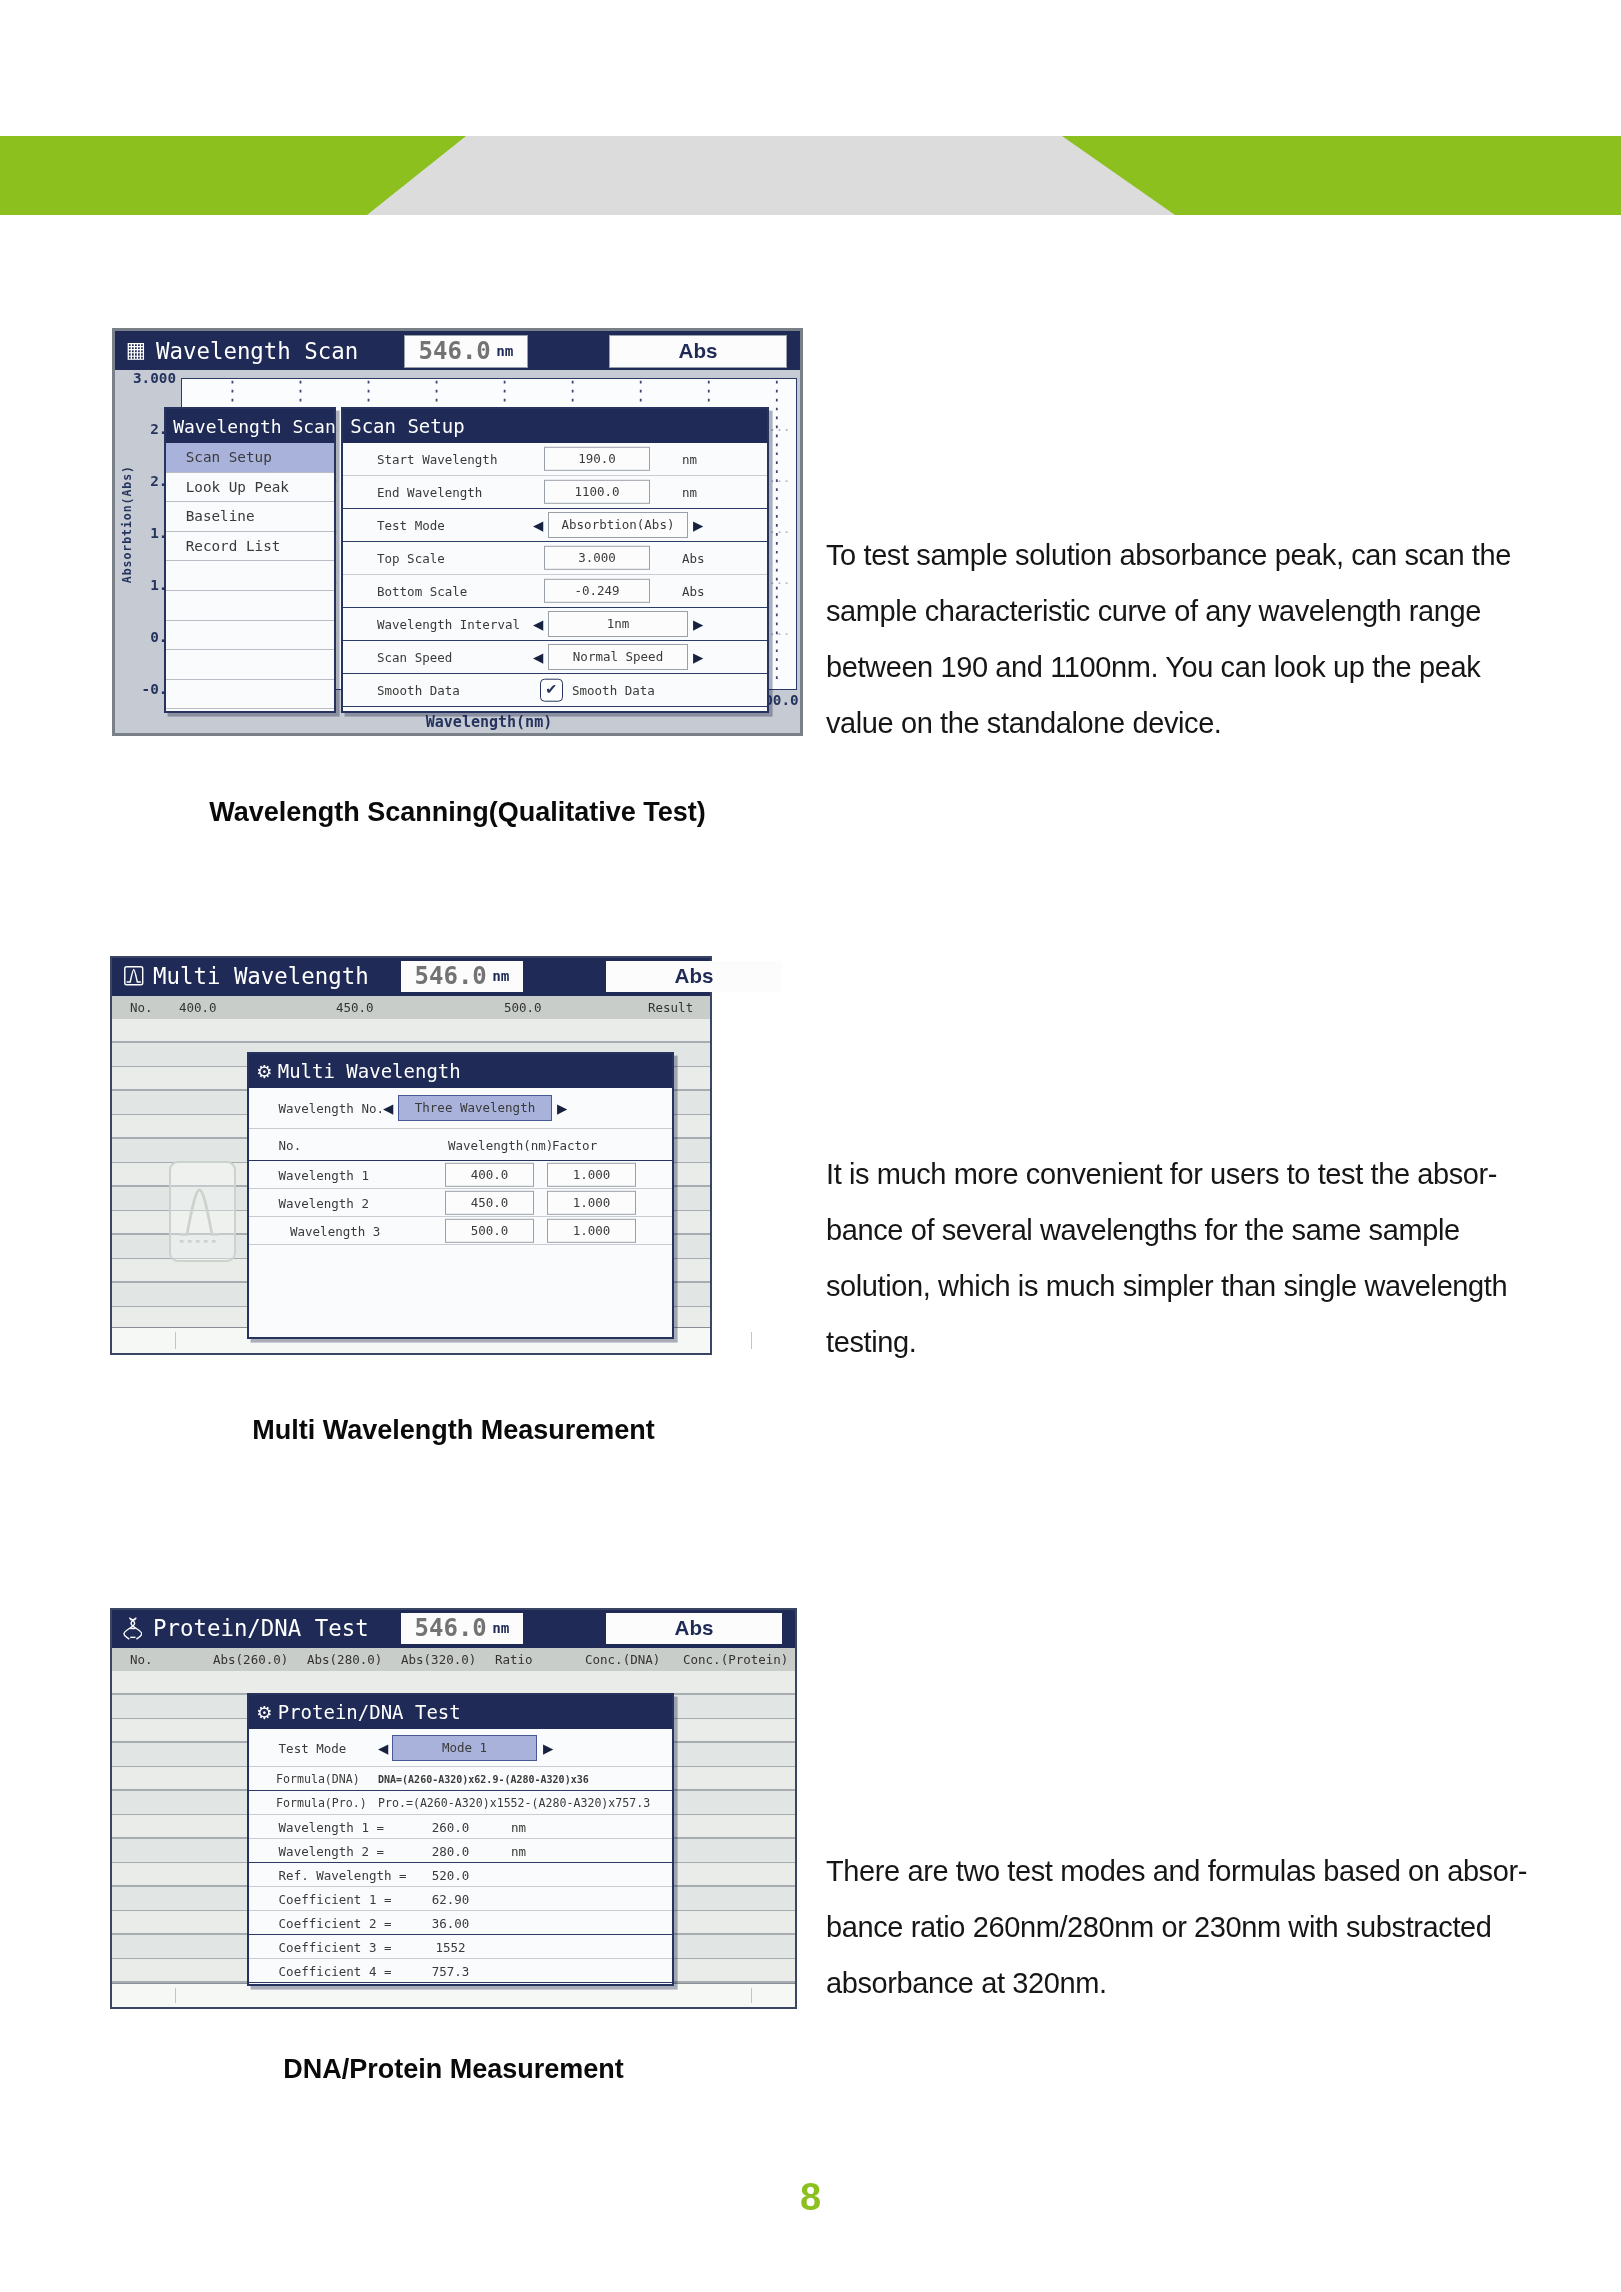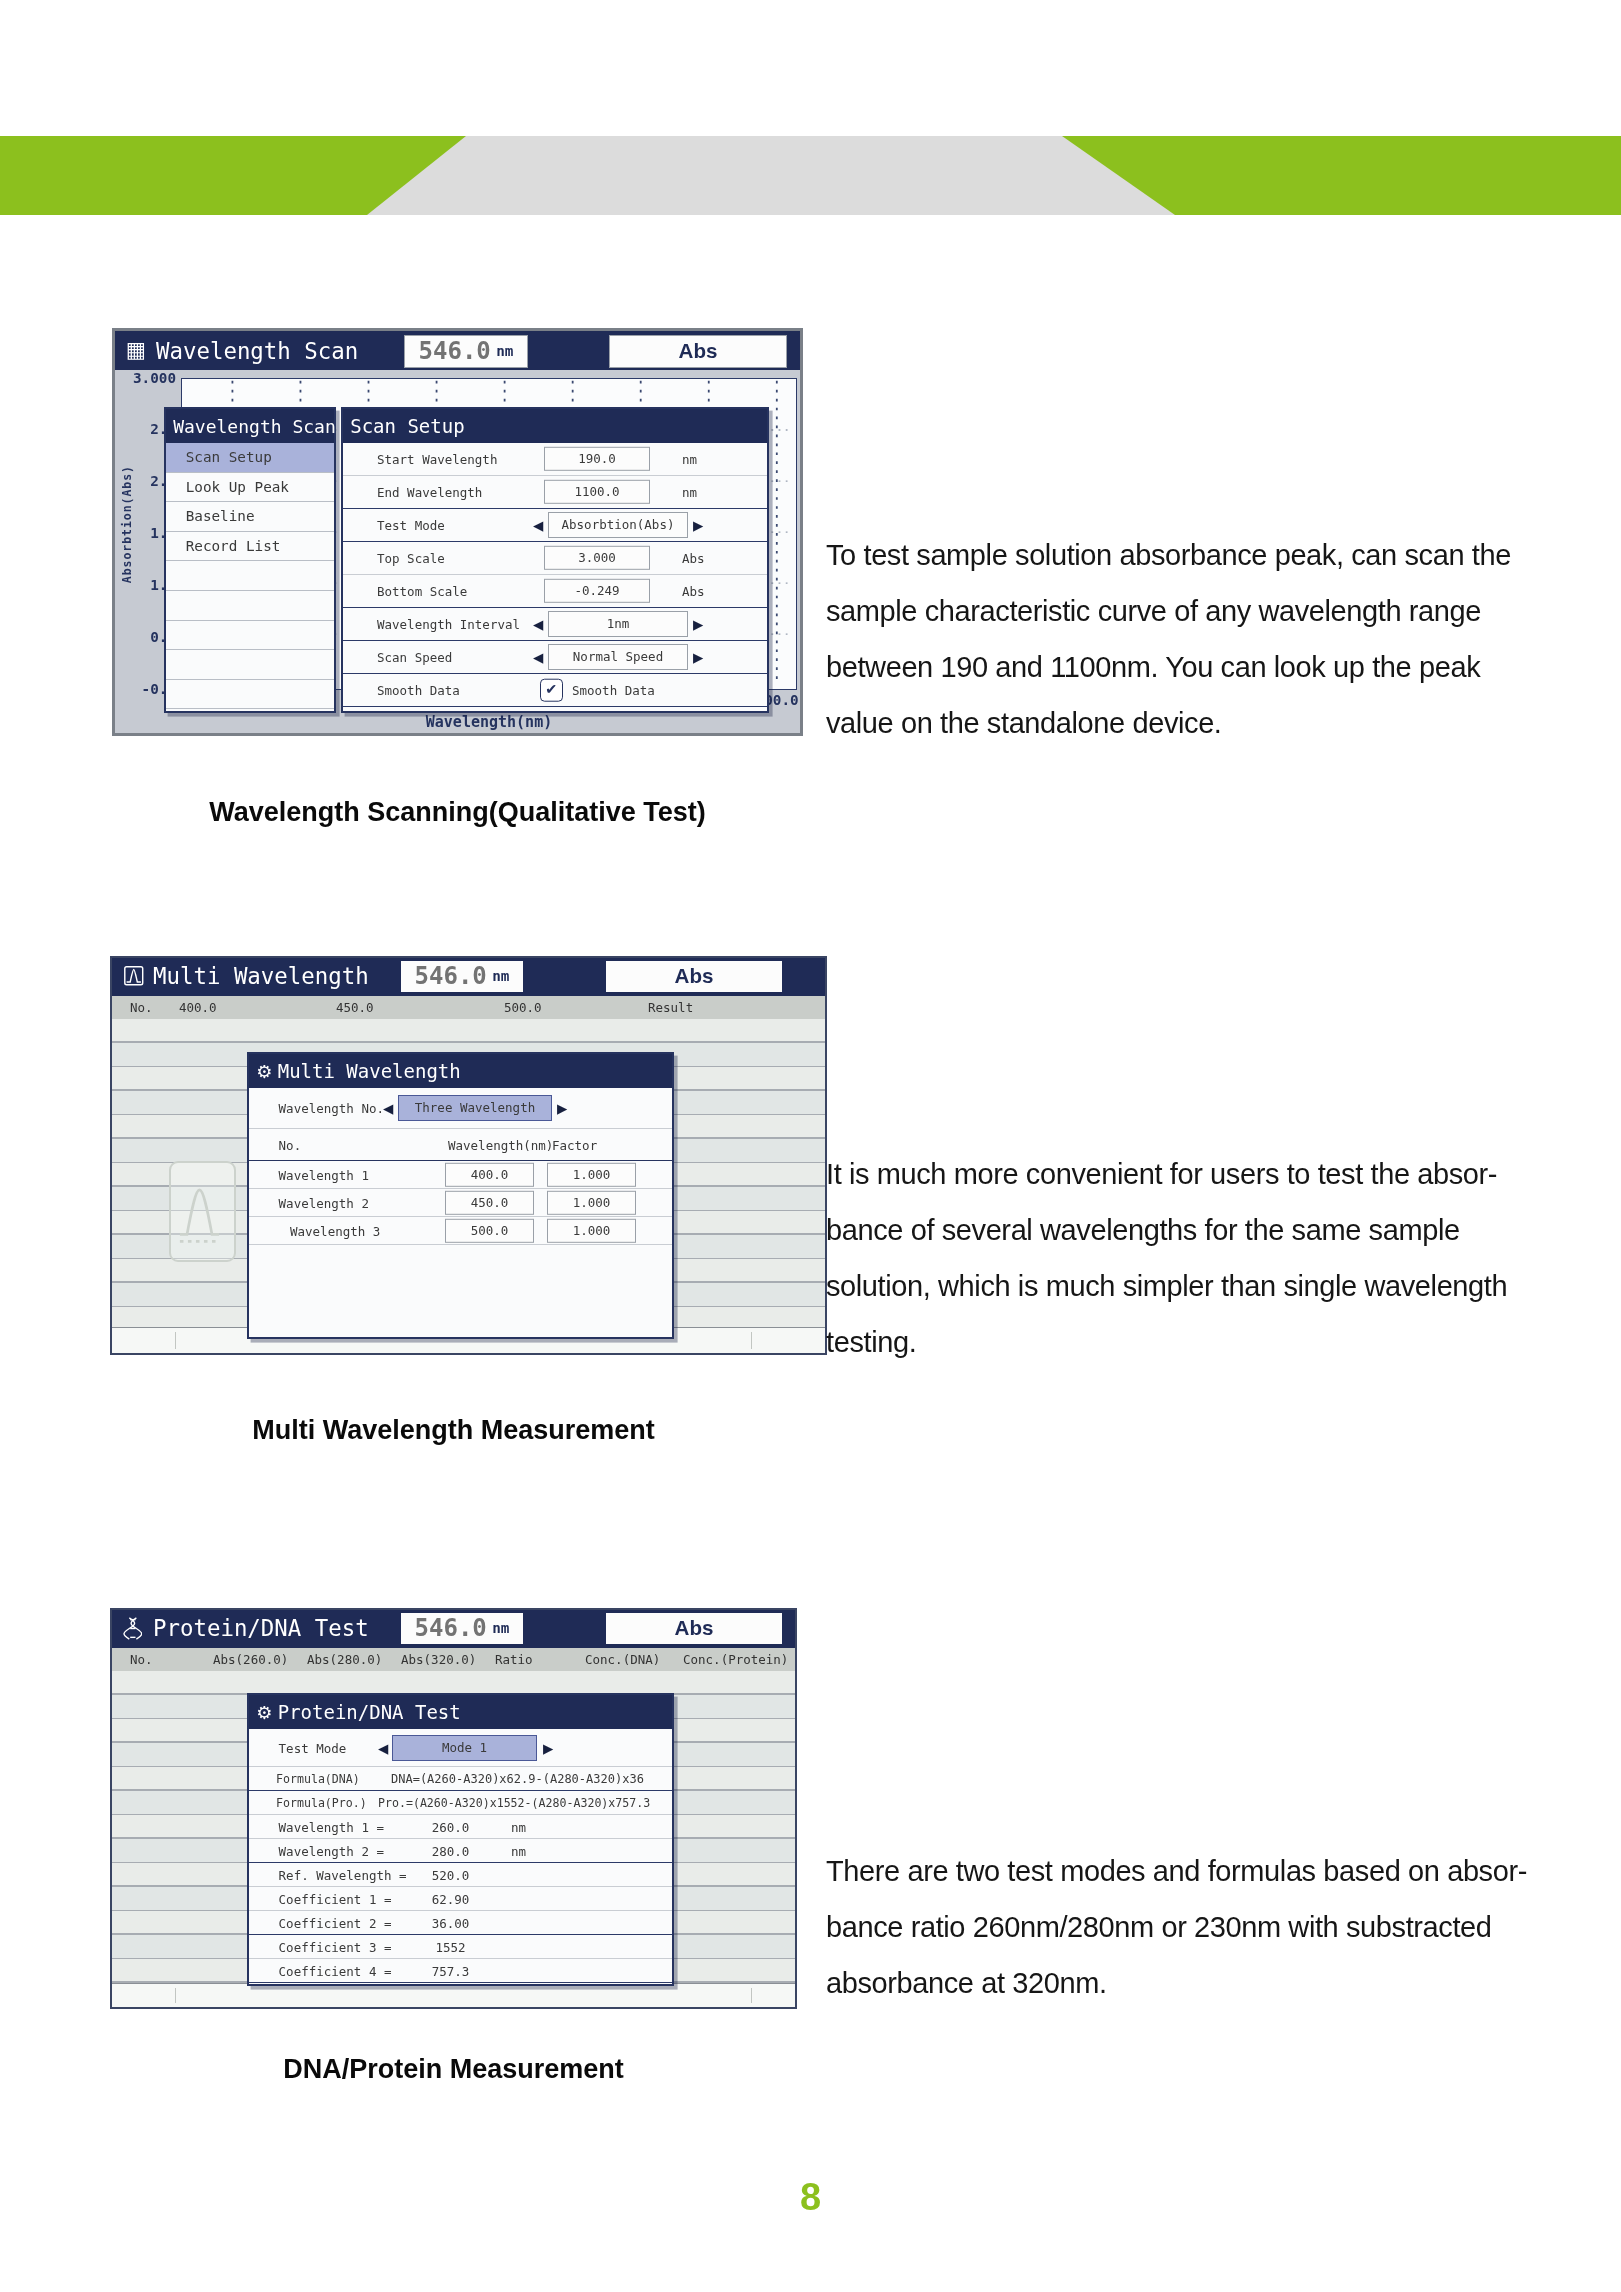--- a/index.html
+++ b/index.html
@@ -216,21 +216,21 @@
   </div>
 
   <div class="caption" style="left:112px;top:797px;width:691px;">Wavelength Scanning(Qualitative Test)</div>
   <div class="para" style="left:826px;top:527px;">
     <div>To test sample solution absorbance peak, can scan the</div>
     <div>sample characteristic curve of any wavelength range</div>
     <div>between 190 and 1100nm. You can look up the peak</div>
     <div>value on the standalone device.</div>
   </div>
 
-  <div class="screen screen23" style="left:110px;top:956px;width:717px;height:399px;">
+  <div class="screen screen23" style="left:110px;top:956px;width:602px;height:399px;">
     <div class="titlebar">
       <span class="tb-icon">
         <svg width="21.5" height="21.5" viewBox="0 0 24 24" fill="none" stroke="#ffffff" stroke-width="1.6">
           <rect x="2" y="2" width="20" height="20" rx="2"></rect>
           <path d="M4 19 L8 19 C10 10 11 5 12 5 C13 5 14 10 16 19 L20 19"></path>
         </svg>
       </span>
       <span class="tb-title">Multi Wavelength</span>
       <div class="wl-box">
         <span class="wl-val">546.0</span>
@@ -339,21 +339,21 @@
         <span>Protein/DNA Test</span>
       </div>
       <div class="drow" style="height:38px;">
         <span class="lbl" style="left:29.6px;">Test Mode</span>
         <span class="arr" style="left:129px;">◀</span>
         <span class="selbox hl" style="left:143px;width:143px;">Mode 1</span>
         <span class="arr" style="left:294px;">▶</span>
       </div>
       <div class="drow navyline" style="height:24px;">
         <span class="lbl" style="left:27px;font-size:11.6px;">Formula(DNA)</span>
-        <span class="lbl" style="left:142px;font-size:12px;">DNA=(A260-A320)x62.9-(A280-A320)x36</span>
+        <span class="lbl" style="left:129px;font-size:10px;font-weight:bold;">DNA=(A260-A320)x62.9-(A280-A320)x36</span>
       </div>
       <div class="drow" style="height:24px;">
         <span class="lbl" style="left:27px;font-size:11.6px;">Formula(Pro.)</span>
         <span class="lbl" style="left:129px;font-size:11.6px;">Pro.=(A260-A320)x1552-(A280-A320)x757.3</span>
       </div>
       <div class="drow" style="height:24px;">
         <span class="lbl" style="left:29.6px;">Wavelength 1 =</span>
         <span class="lbl" style="left:161px;width:81px;text-align:center;">260.0</span>
         <span class="unit" style="left:262px;">nm</span>
       </div>

